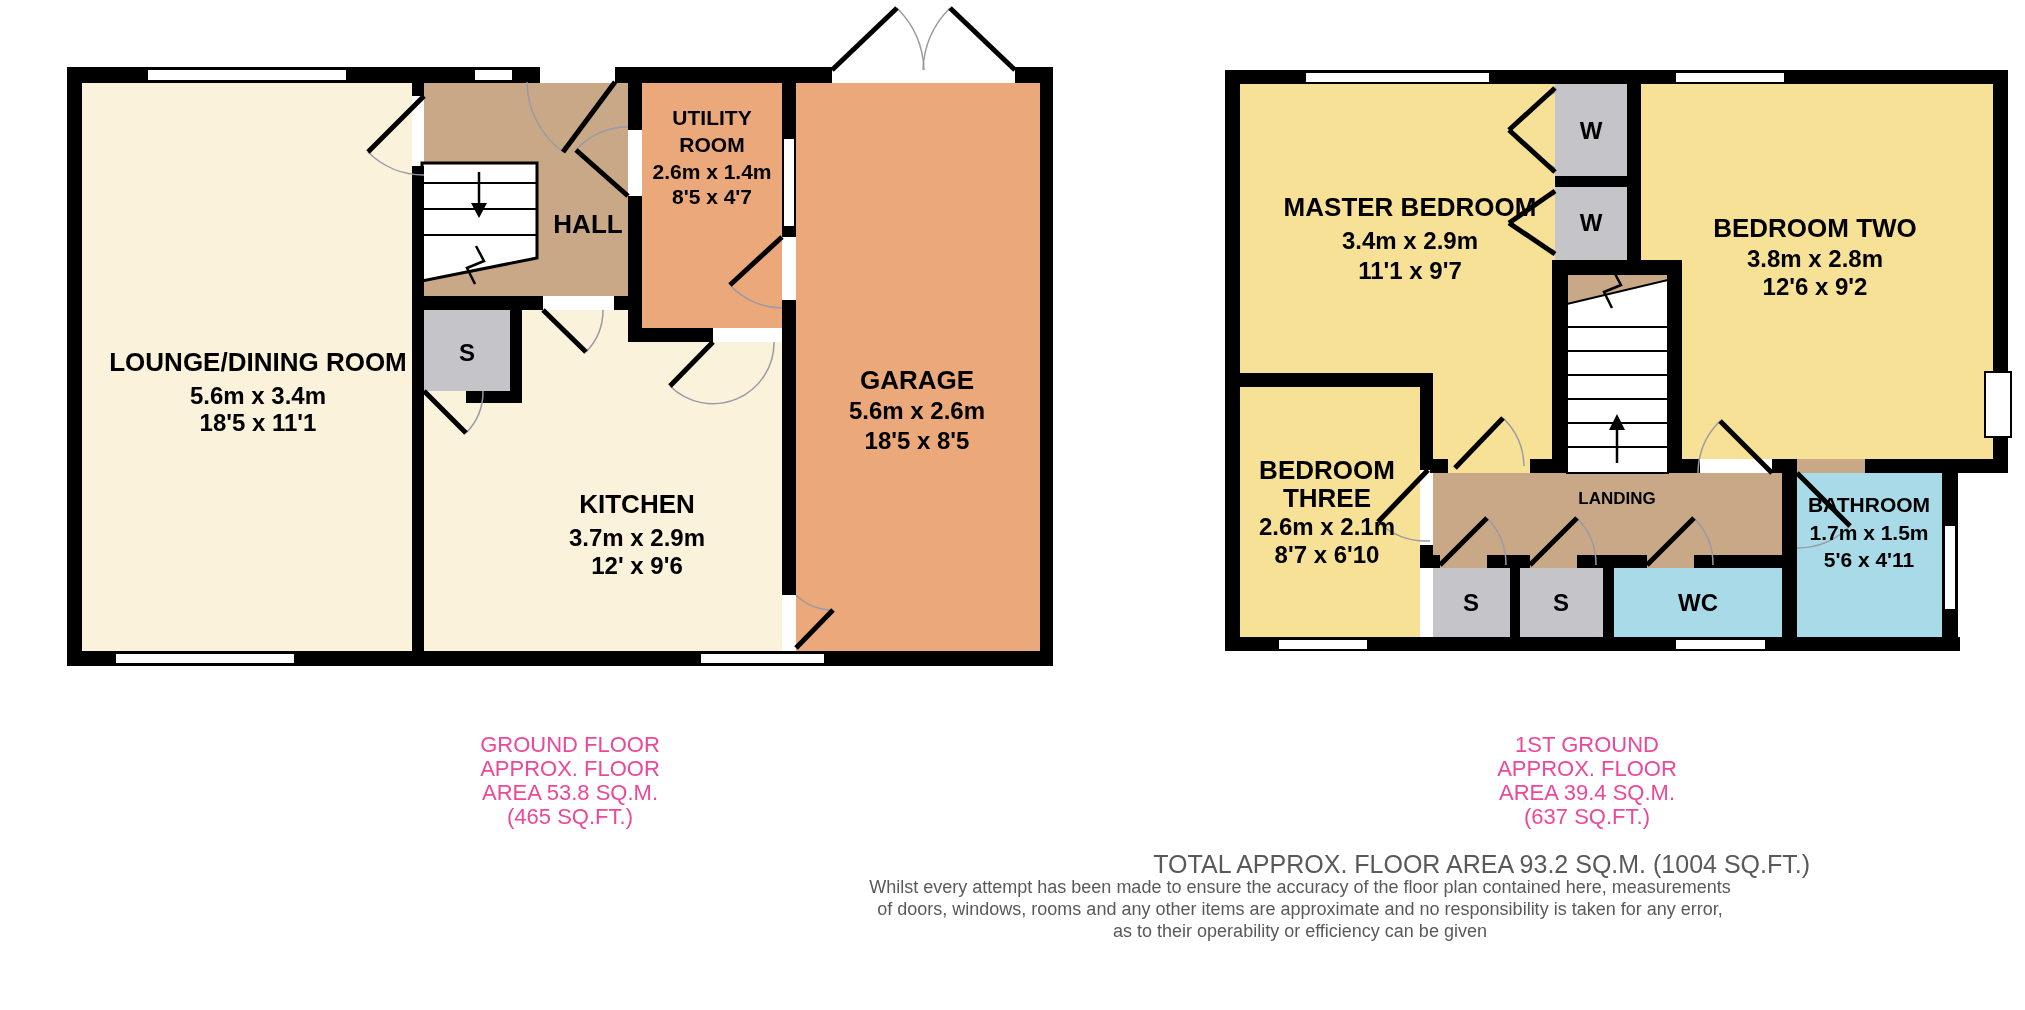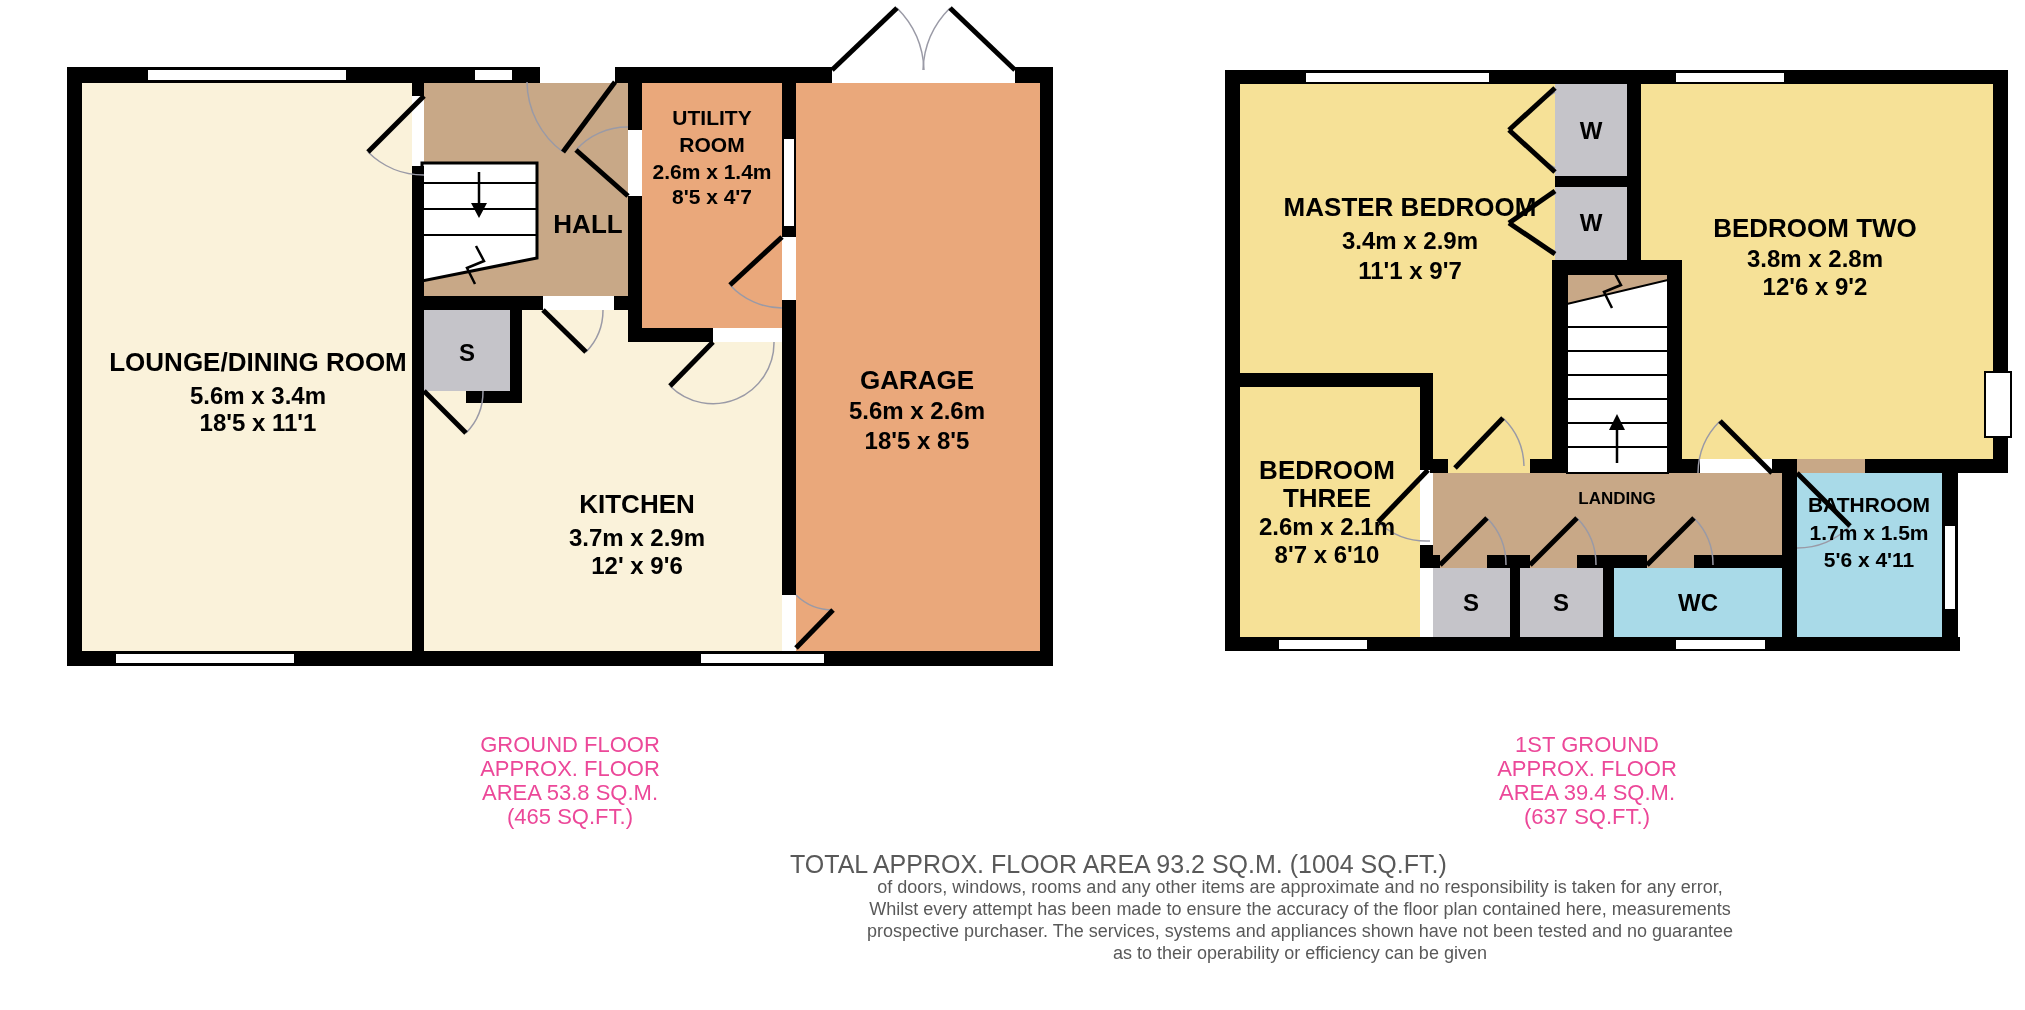--- a/index.html
+++ b/index.html
@@ -11,21 +11,21 @@
   text{font-family:"Liberation Sans",sans-serif;font-weight:bold;fill:#000;text-anchor:middle;}
   .room-name{font-size:26px;}
   .room-dim{font-size:24px;}
   .small-name{font-size:21px;}
   .tiny-name{font-size:17px;}
   .closet-letter{font-size:24px;}
   .door-leaf{stroke:#000;stroke-width:5;fill:none;}
   .door-arc{stroke:#9a9aa6;stroke-width:1.5;fill:none;}
   .step{stroke:#000;stroke-width:2;}
   .caption{position:absolute;text-align:center;font-size:22px;line-height:24px;color:#ec4899;}
-  #total-line{position:absolute;left:790px;width:1020px;top:850px;text-align:left;
+  #total-line{position:absolute;left:790px;width:1020px;top:850px;text-align:right;
               font-size:25px;color:#595959;}
   #disclaimer{position:absolute;left:770px;width:1060px;top:876px;text-align:center;
               font-size:18px;line-height:22px;color:#595959;}
 </style>
 </head>
 <body>
 
 <div id="page">
 
   <svg id="ground-svg" width="1000" height="680" viewBox="0 0 1000 680">
@@ -292,19 +292,18 @@
   <div class="caption" style="left:1437px;top:733px;width:300px;">
     <div>1ST GROUND</div>
     <div>APPROX. FLOOR</div>
     <div>AREA 39.4 SQ.M.</div>
     <div>(637 SQ.FT.)</div>
   </div>
 
   <div id="total-line">TOTAL APPROX. FLOOR AREA 93.2 SQ.M. (1004 SQ.FT.)</div>
 
   <div id="disclaimer">
+    <div>Whilst every attempt has been made to ensure the accuracy of the floor plan contained here, measurements</div>
     <div>of doors, windows, rooms and any other items are approximate and no responsibility is taken for any error,</div>
-    <div>Whilst every attempt has been made to ensure the accuracy of the floor plan contained here, measurements</div>
-    <div>prospective purchaser. The services, systems and appliances shown have not been tested and no guarantee</div>
     <div>as to their operability or efficiency can be given</div>
   </div>
 
 </div>
 
 </body></html>

